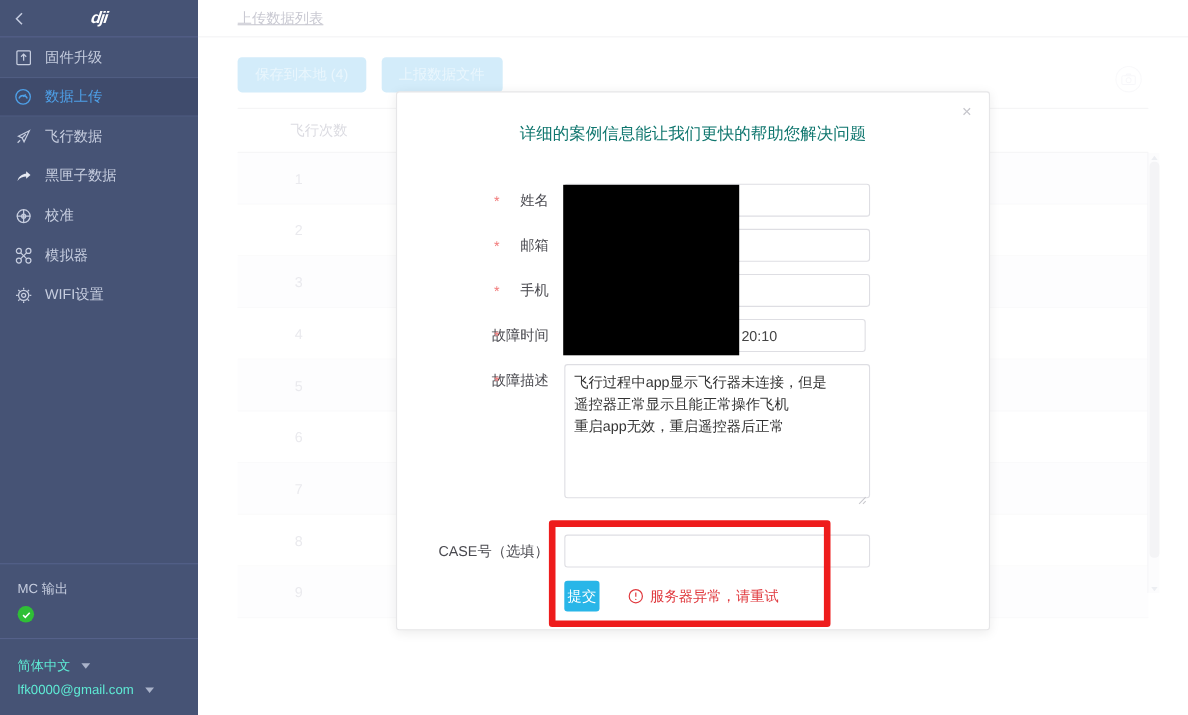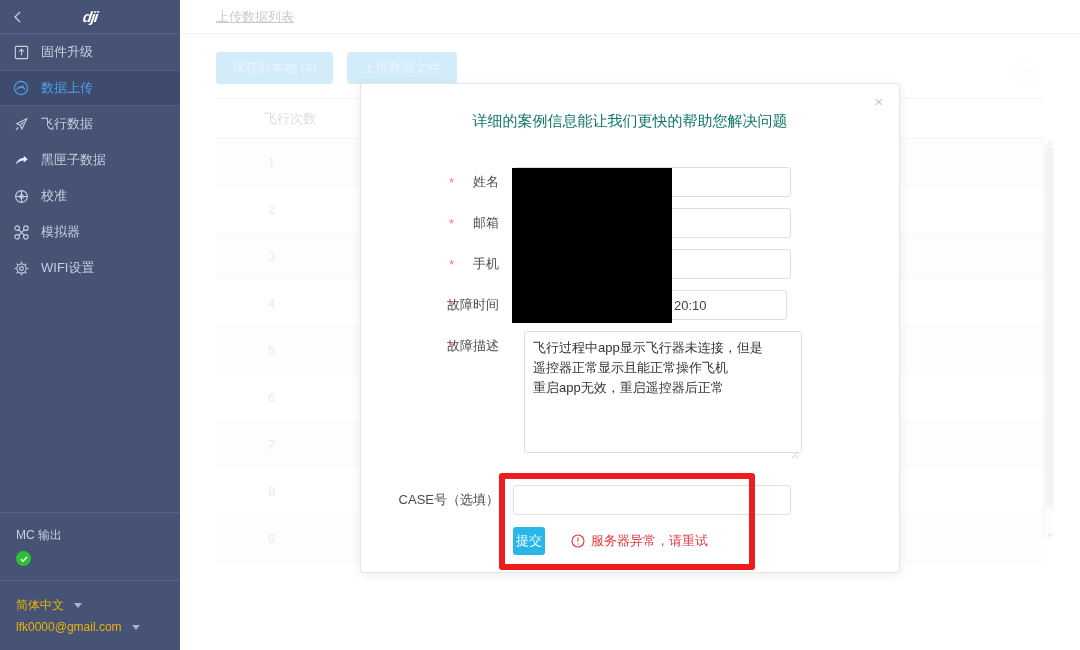--- a/index.html
+++ b/index.html
@@ -71,21 +71,21 @@
     width: 15px; height: 15px; border-radius: 50%;
     background: #2fbf36;
     display: flex; align-items: center; justify-content: center;
   }
   .sb-mc-dot svg { display:block; }
 
   .sb-footer {
     border-top: 1px solid #55618a;
     padding: 10px 0 10px 16px;
   }
-  .sb-row { display: flex; align-items: center; color: #eab308; font-size: 12px; margin: 6px 0; }
+  .sb-row { display: flex; align-items: center; color: #5eead4; font-size: 12px; margin: 6px 0; }
   .sb-row .caret {
     margin-left: 10px; width: 0; height: 0;
     border-left: 4px solid transparent;
     border-right: 4px solid transparent;
     border-top: 5px solid #aab3ca;
   }
 
   
   .main {
     position: absolute; left: 180px; top: 0;
@@ -213,21 +213,20 @@
     border: 1px solid #dedee3;
     border-radius: 3px;
     padding: 6px 8px;
     font-size: 13px;
     line-height: 20px;
     color: #333;
     resize: none;
     outline: none;
     font-family: "Liberation Sans", sans-serif;
     overflow: hidden;
-    margin-left: 11px;
   }
   .ta-wrap { position: relative; }
   .ta-grip {
     position: absolute; right: 3px; bottom: 3px;
     width: 9px; height: 9px; pointer-events: none;
   }
   .frow.case { margin-top: 28px; }
   .frow.actions { margin-top: 12px; }
   .actions-inner { margin-left: 152px; display: flex; align-items: center; }
   .submit {

